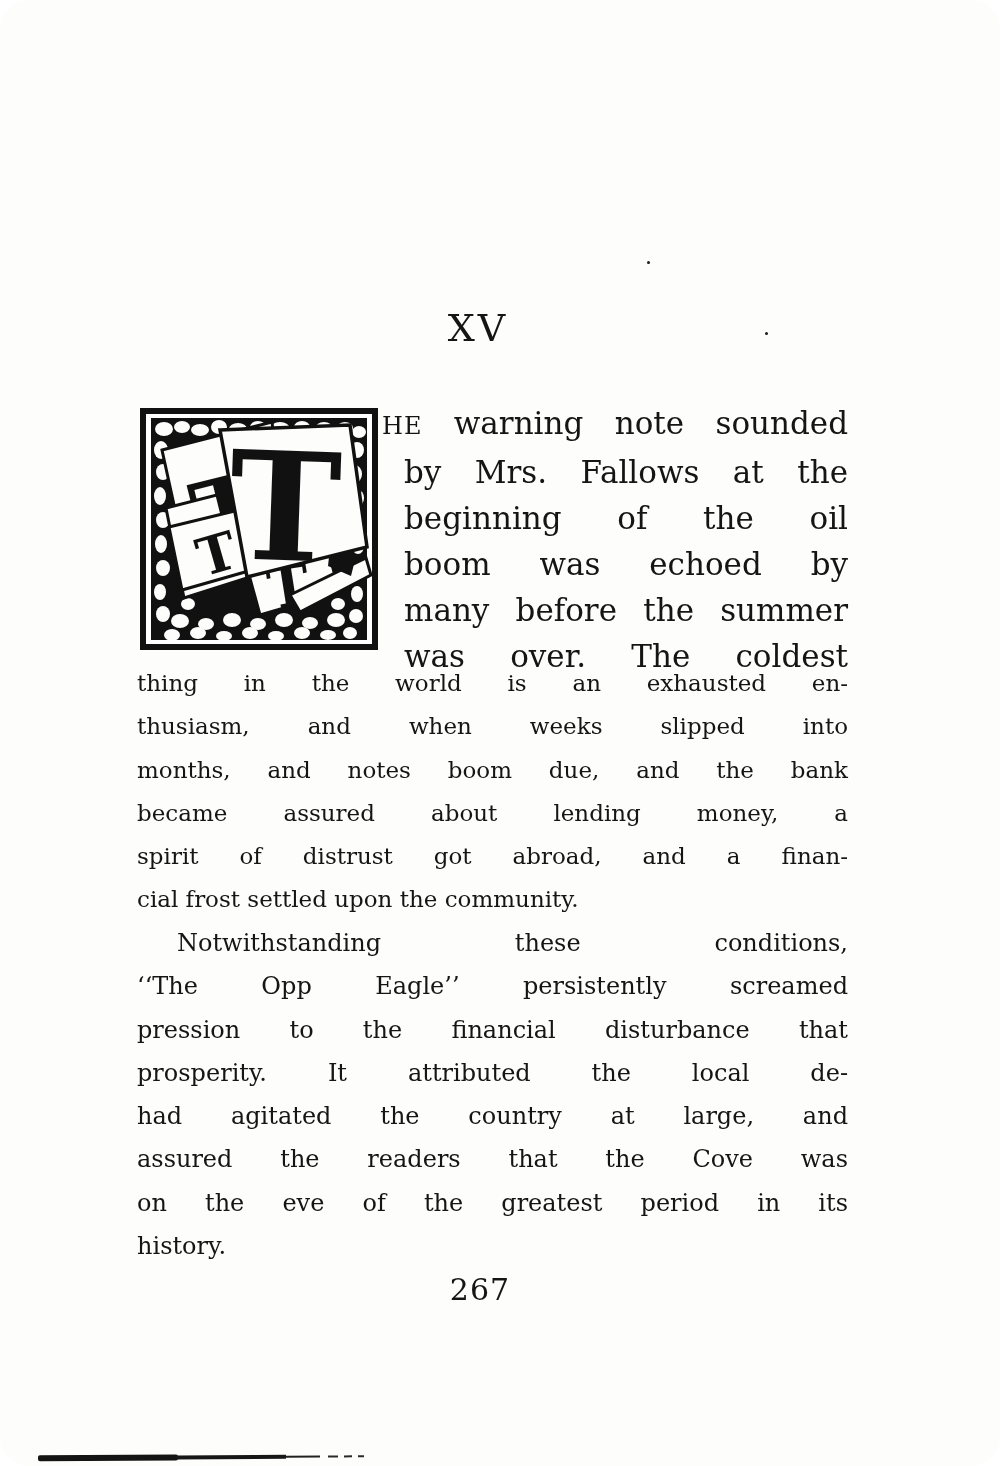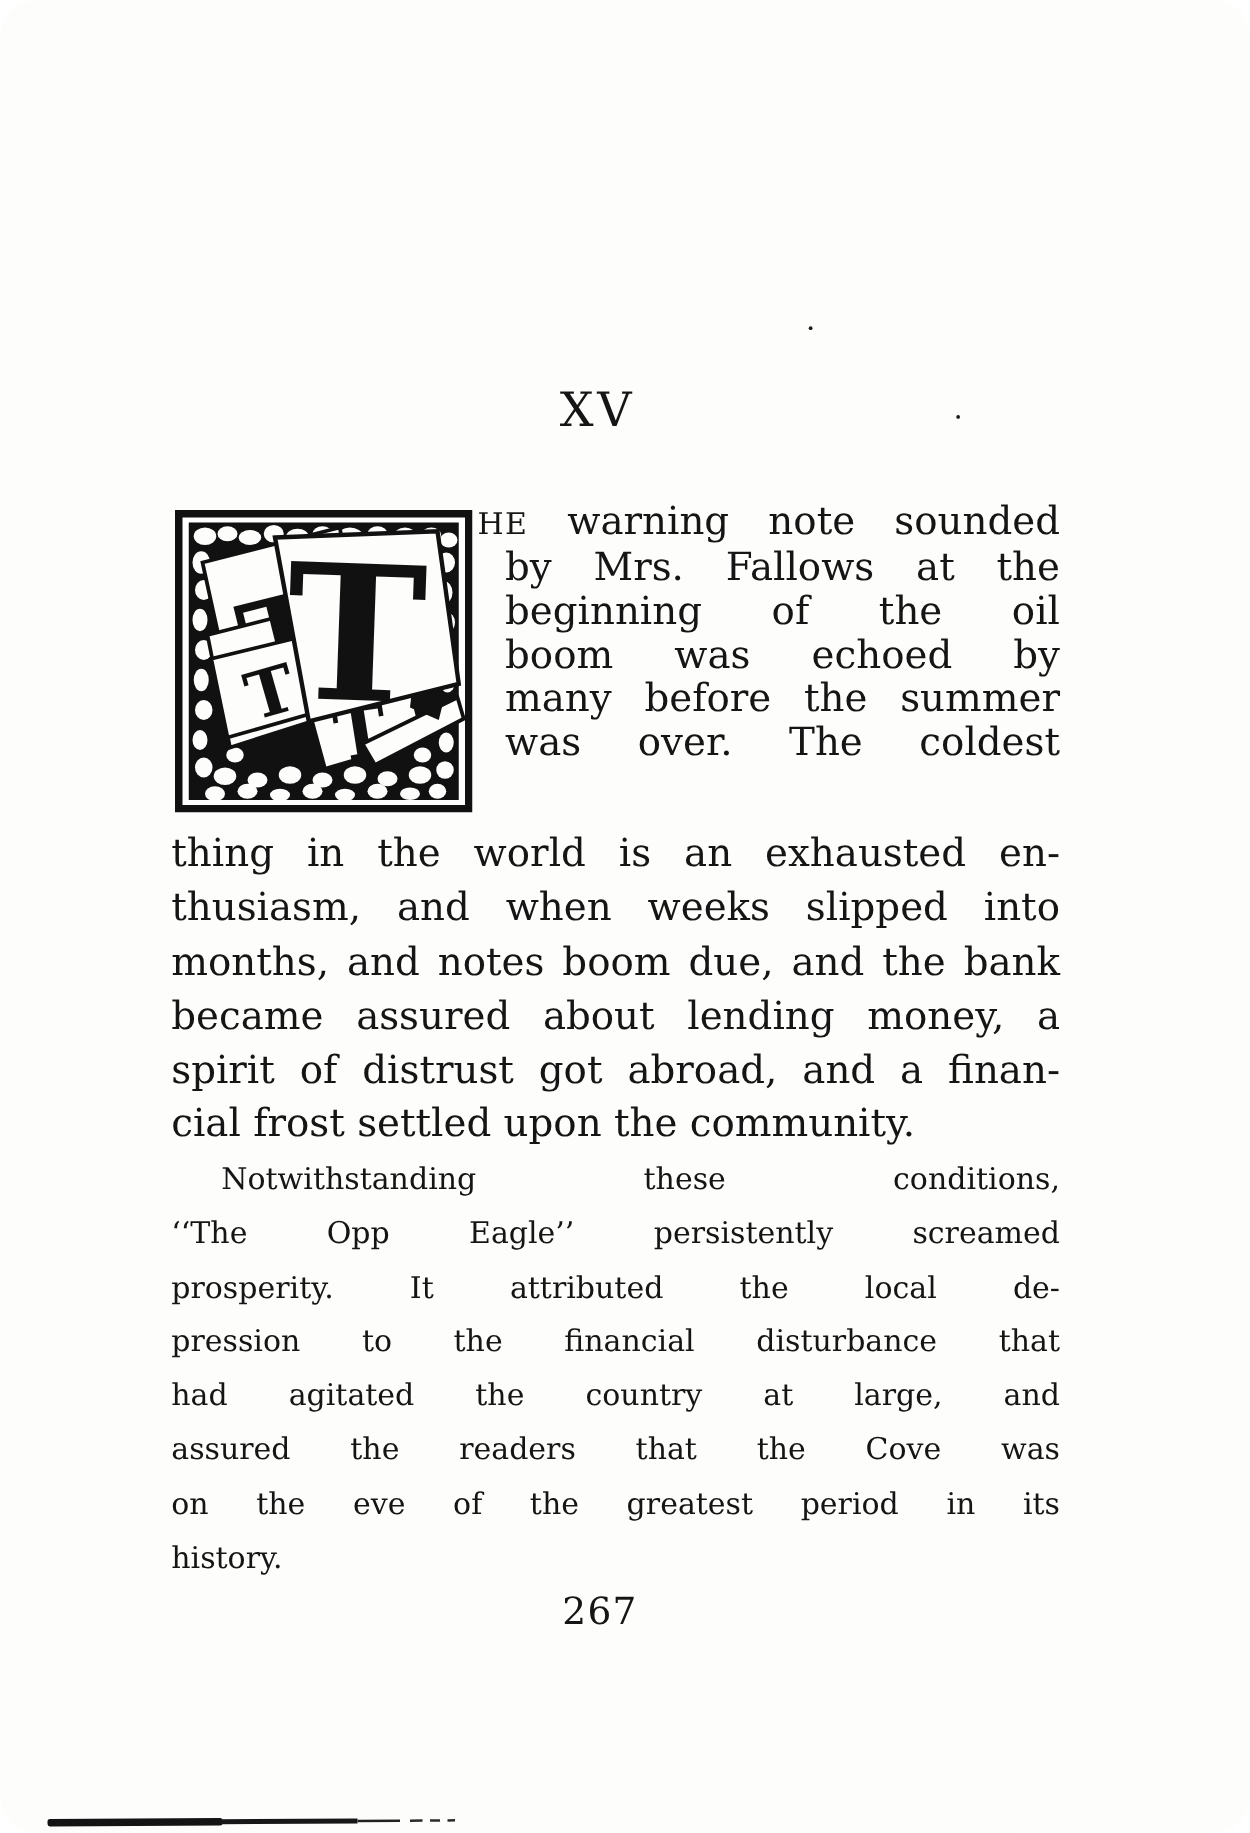--- a/index.html
+++ b/index.html
@@ -10,25 +10,25 @@
     overflow:hidden;
     border-radius:29px;
   }
   .chapter-heading{
     position:absolute;left:137px;top:306px;width:682px;
     text-align:center;font-size:38px;letter-spacing:3px;line-height:44px;
   }
   .dropcap-box{position:absolute;left:140px;top:408px;width:238px;height:242px;}
   .p1-beside{
     position:absolute;left:382px;top:400px;width:466px;
-    font-size:31px;line-height:35px;
+    font-size:31px;line-height:46px;
   }
   .p1-full{
     position:absolute;left:137px;top:662px;width:711px;
-    font-size:31px;line-height:43.3px;
+    font-size:23px;line-height:43.3px;
   }
   .p2{
     position:absolute;left:137px;top:922px;width:711px;
     font-size:24px;line-height:43.3px;
   }
   .jline{text-align:justify;text-align-last:justify;}
   .tleft{text-align-last:left;}
   .ind2{padding-left:22px;}
   .indent{text-indent:40px;}
   .sc{font-size:24px;letter-spacing:1px;}
@@ -149,22 +149,22 @@
     <div class="jline">thusiasm, and when weeks slipped into</div>
     <div class="jline">months, and notes boom due, and the bank</div>
     <div class="jline">became assured about lending money, a</div>
     <div class="jline">spirit of distrust got abroad, and a finan-</div>
     <div class="jline tleft">cial frost settled upon the community.</div>
   </div>
 
   <div class="p2">
     <div class="jline indent">Notwithstanding these conditions,</div>
     <div class="jline">‘‘The Opp Eagle’’ persistently screamed</div>
+    <div class="jline">pression to the financial disturbance that</div>
     <div class="jline">prosperity. It attributed the local de-</div>
-    <div class="jline">pression to the financial disturbance that</div>
     <div class="jline">had agitated the country at large, and</div>
     <div class="jline">assured the readers that the Cove was</div>
     <div class="jline">on the eve of the greatest period in its</div>
     <div class="jline tleft">history.</div>
   </div>
 
   <div class="page-number">267</div>
 
   <div class="speck speck-a"></div>
   <div class="speck speck-b"></div>

